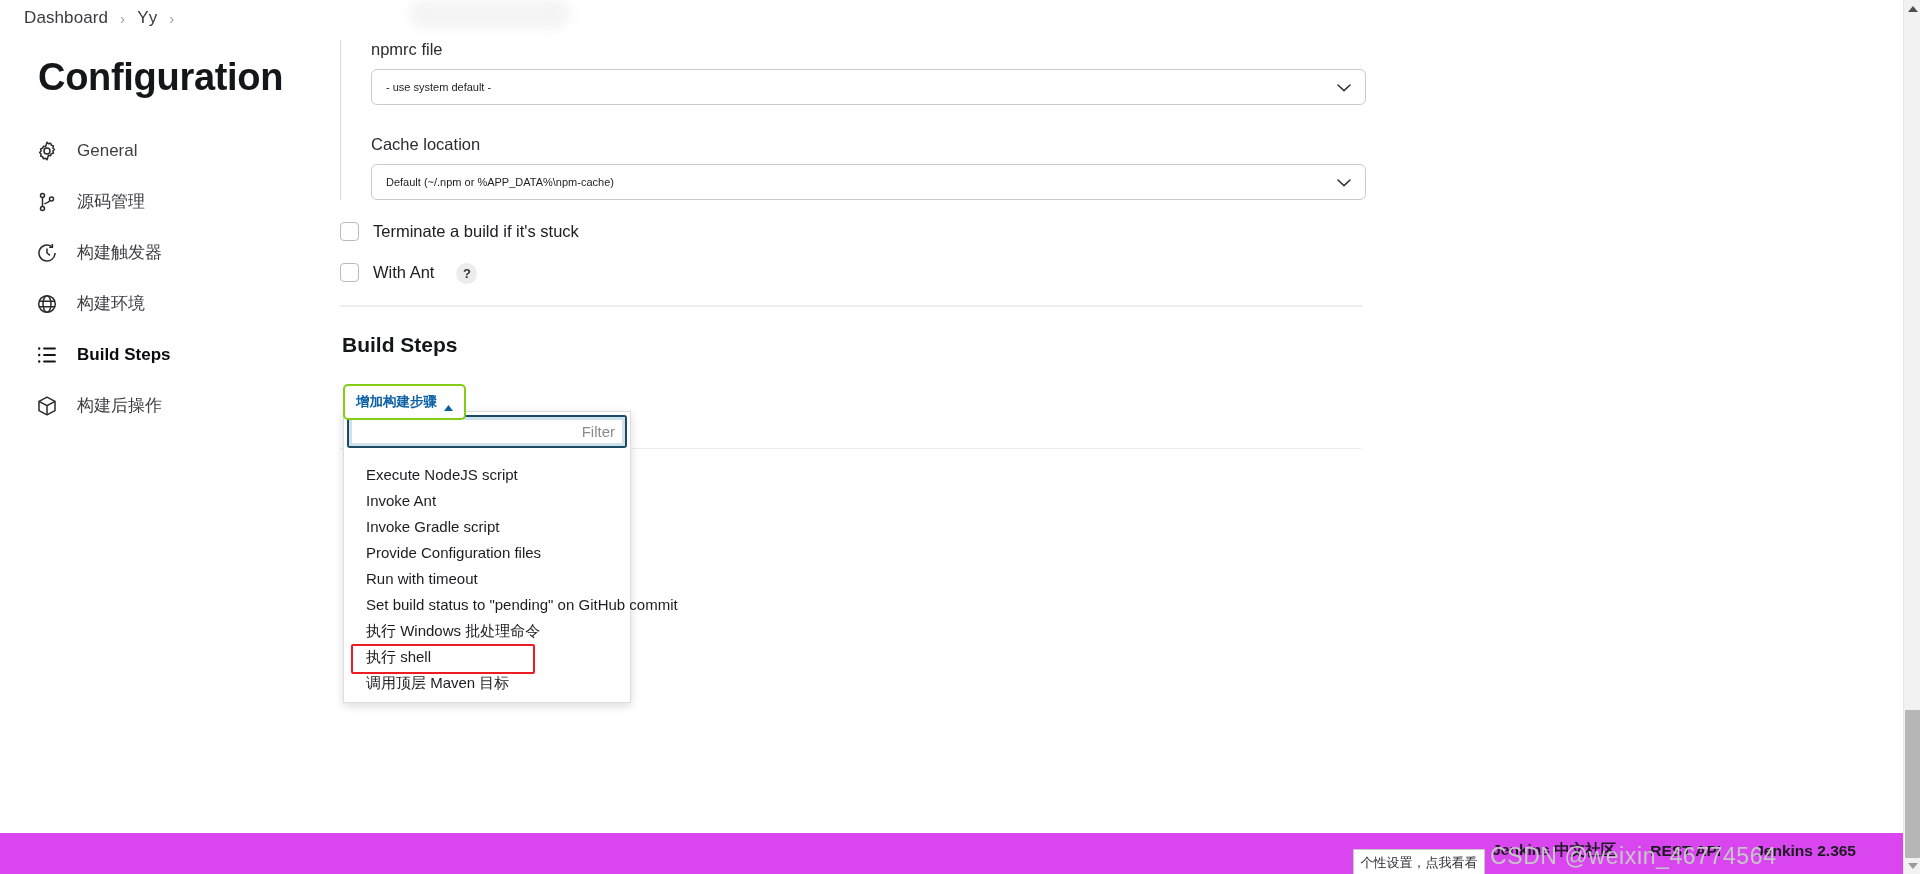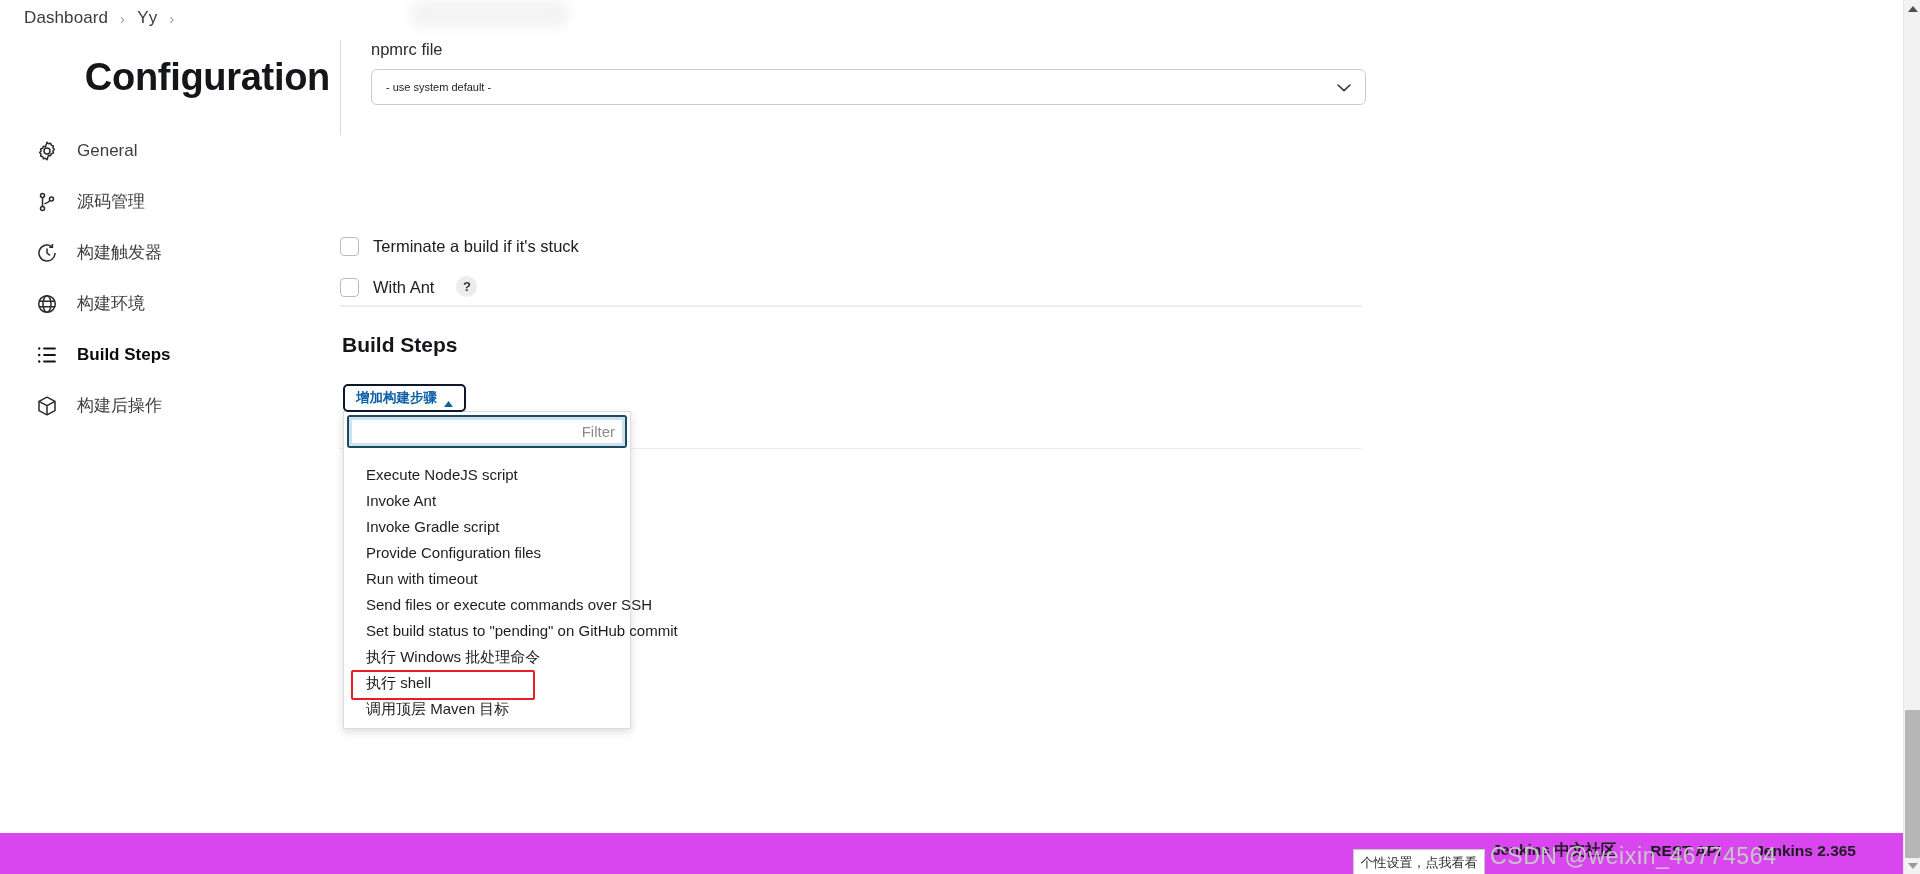--- a/index.html
+++ b/index.html
@@ -16,21 +16,21 @@
   
   .breadcrumb {
     position: absolute; left: 24px; top: 8px;
     display: flex; align-items: center; gap: 12px;
     font-size: 17px; color: #4b4b4f; letter-spacing: .1px;
   }
   .breadcrumb .crumb { color:#3b3b40; }
   .breadcrumb .sep { color:#9b9ba2; font-size: 15px; }
 
   
-  .sidebar { position: absolute; left: 0; top: 56px; width: 330px; text-align: right; }
+  .sidebar { position: absolute; left: 0; top: 56px; width: 330px; }
   .page-title {
     font-size: 38px; font-weight: 700; color:#14161a;
     margin: 0 0 26px 38px; letter-spacing: -0.3px;
   }
   .nav { margin-left: 34px; }
   .nav-item {
     display: flex; align-items: center; gap: 17px;
     height: 51px; font-size: 17px; color:#3d3d42;
     cursor: pointer;
   }
@@ -61,21 +61,21 @@
     padding: 0 36px 0 14px;
     font-size: 11px; color:#1d1d20;
     cursor: pointer;
   }
   .select-box .chev {
     position:absolute; right: 14px; top: 50%; transform: translateY(-50%);
     width: 14px; height: 9px;
   }
 
   .checks { position: absolute; left: 0px; top: 222px; }
-  .check-row { display:flex; align-items:flex-end; gap: 14px; height: 34px; }
+  .check-row { display:flex; align-items:flex-start; gap: 14px; height: 34px; }
   .check-row + .check-row { margin-top: 7px; }
   .cbox {
     width: 19px; height: 19px; border:1.5px solid #b9bcc2; border-radius: 4px;
     background:#fff; flex: 0 0 19px; cursor:pointer;
   }
   .check-label { font-size: 16.5px; color:#202024; }
   .help-badge {
     width: 21px; height: 21px; border-radius: 50%; background:#ececee;
     color:#33333a; font-size: 13px; font-weight: 700;
     display:inline-flex; align-items:center; justify-content:center;
@@ -87,22 +87,22 @@
   }
 
   .section-title {
     position: absolute; left: 2px; top: 333px;
     font-size: 21px; font-weight: 700; color:#14161a;
   }
 
   
   .add-btn {
     position: absolute; left: 3px; top: 384px;
-    height: 28px; padding: 8px 11px;
-    border: 2px solid #0f172a; border-radius: 5px;
+    height: 28px; padding: 16px 11px;
+    border: 2px solid #84cc16; border-radius: 5px;
     background:#fff; color:#0b5fa5;
     font-size: 13.5px; font-weight: 600;
     display:flex; align-items:center; gap: 7px; cursor:pointer;
     z-index: 6;
   }
   .add-btn .caret-up { width:9px; height:6px; }
 
   .dropdown {
     position: absolute; left: 3px; top: 411px; width: 288px;
     background:#fff; border:1px solid #dcdcdc;
@@ -279,20 +279,31 @@
           <span class="chev">
             <svg width="14" height="9" viewBox="0 0 14 9" fill="none" stroke="#35353a" stroke-width="1.6">
                 <path d="M1 1.5L7 7.2l6-5.7" stroke-linecap="round" stroke-linejoin="round"></path>
               </svg>
           </span>
         </div>
       </div>
 
       <div class="field-gap"></div>
 
+      <div>
+        <div class="field-label">Cache location</div>
+        <div class="select-box">
+          <span>Default (~/.npm or %APP_DATA%\npm-cache)</span>
+          <span class="chev">
+            <svg width="14" height="9" viewBox="0 0 14 9" fill="none" stroke="#35353a" stroke-width="1.6">
+                <path d="M1 1.5L7 7.2l6-5.7" stroke-linecap="round" stroke-linejoin="round"></path>
+              </svg>
+          </span>
+        </div>
+      </div>
 
     </div>
 
     <div class="checks">
       <div class="check-row">
         <span class="cbox"></span>
         <span class="check-label">Terminate a build if it's stuck</span>
       </div>
       <div class="check-row">
         <span class="cbox"></span>
@@ -319,21 +330,20 @@
     <div class="dropdown">
       <div class="filter-wrap">
         <input class="filter-input" type="text" placeholder="Filter" style="">
       </div>
       <div class="dd-list">
         <div class="dd-item">Execute NodeJS script</div>
         <div class="dd-item">Invoke Ant</div>
         <div class="dd-item">Invoke Gradle script</div>
         <div class="dd-item">Provide Configuration files</div>
         <div class="dd-item">Run with timeout</div>
-        <div class="dd-item">Send files or execute commands over SSH</div>
         <div class="dd-item">Set build status to "pending" on GitHub commit</div>
         <div class="dd-item">执行 Windows 批处理命令</div>
         <div class="dd-item highlight">执行 shell</div>
         <div class="dd-item">调用顶层 Maven 目标</div>
       </div>
     </div>
 
   </div>
 
   <div class="footer">

